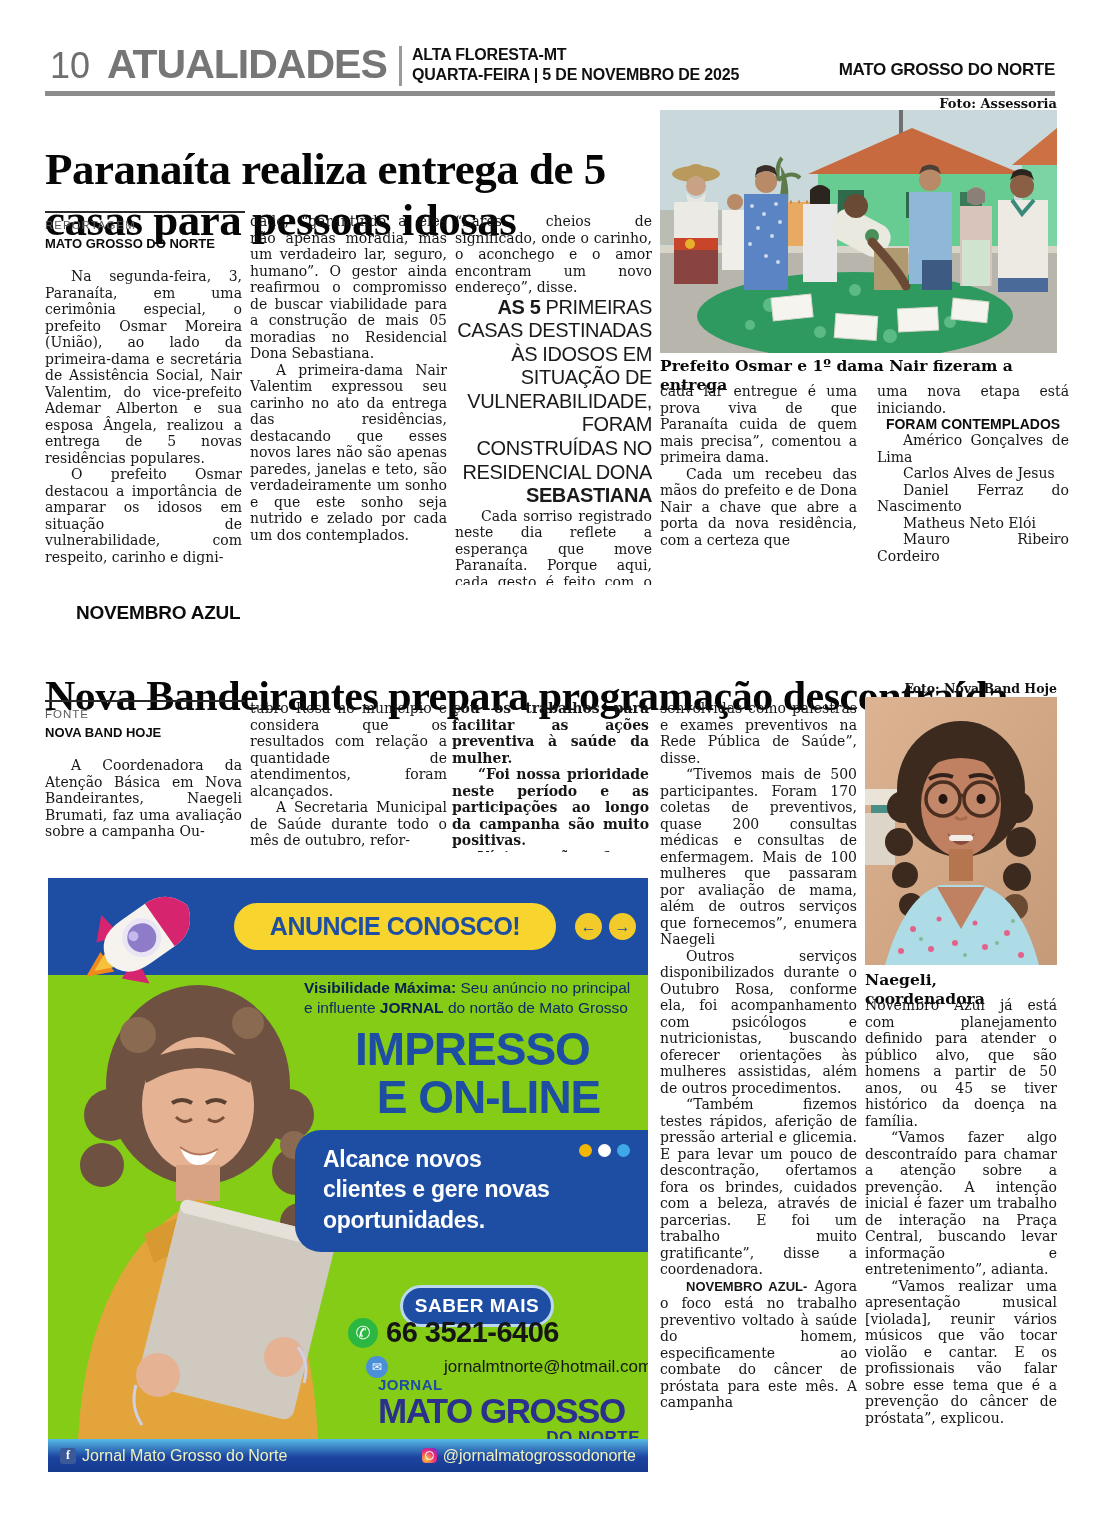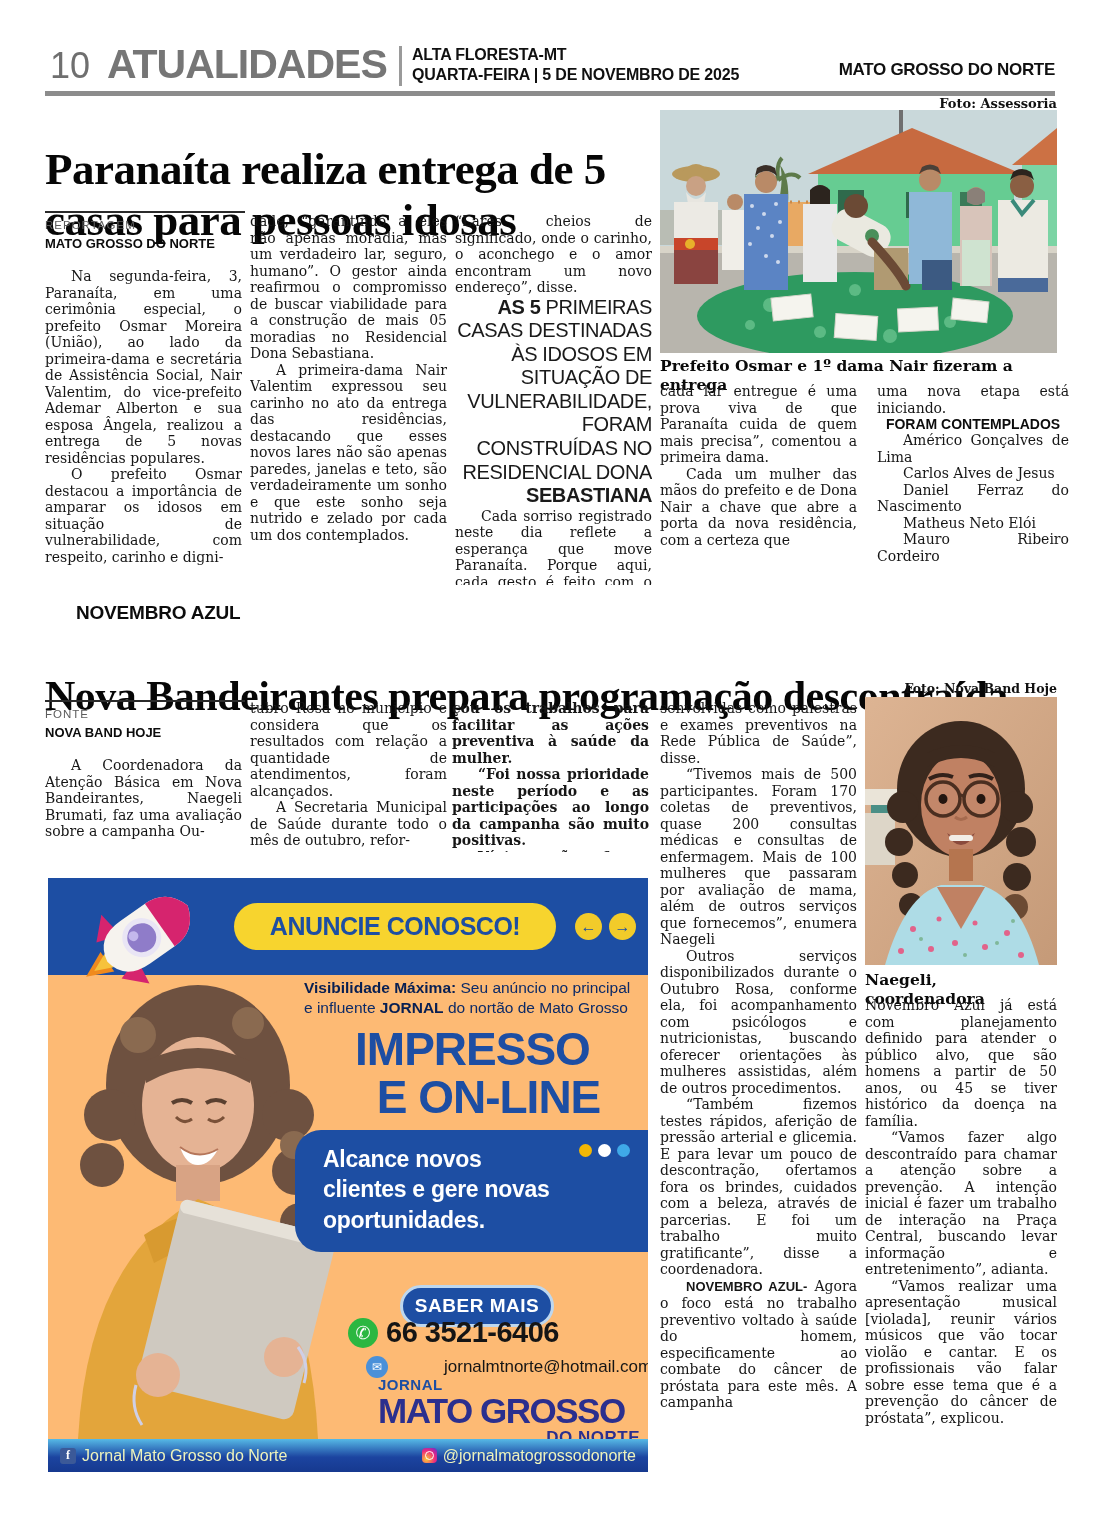--- a/index.html
+++ b/index.html
@@ -24,21 +24,21 @@
   .bysrc{font:800 13px "Liberation Sans",sans-serif;color:#0c0c0c;}
   .col{width:197px;overflow:hidden;}
   .bt{font:14px/16.5px "DejaVu Serif",serif;text-align:justify;color:#161616;}
   .bt p{margin:0;}
   .bt p.ind{text-indent:26px;}
   .pull{font-family:"Liberation Sans",sans-serif;font-size:20px;line-height:1.18;color:#1a1a1a;
         letter-spacing:-0.4px;margin:10px 0 12px 0;text-align:right;}
   .pull b{font-weight:800;}
   .subhead{font:800 14px "Liberation Sans",sans-serif;color:#0c0c0c;text-align:center;margin:2px 0;}
   
-  .ad{left:48px;top:878px;width:600px;height:594px;background:#fdba74;overflow:hidden;}
+  .ad{left:48px;top:878px;width:600px;height:594px;background:#84cc16;overflow:hidden;}
   .ad-banner{left:0;top:0;width:600px;height:97px;background:#1d4ea3;}
   .ad-pill{left:186px;top:25px;width:322px;height:47px;background:#f7d42e;border-radius:26px;
            display:flex;align-items:center;justify-content:center;
            font:800 25px "Liberation Sans",sans-serif;color:#1d4ea3;letter-spacing:-0.5px;}
   .nav-circle{width:27px;height:27px;border-radius:50%;background:#f2cb2a;display:flex;align-items:center;
            justify-content:center;font:700 16px "Liberation Sans",sans-serif;color:#1d4ea3;cursor:pointer;}
   .vis{font:400 15.5px/1.32 "Liberation Sans",sans-serif;color:#0d2a66;text-align:left;}
   .vis b{font-weight:800;color:#081f52;}
   .ad-big{font:800 46px "Liberation Sans",sans-serif;color:#1d4ea3;text-align:center;letter-spacing:-1px;line-height:1;}
   .ad-box{left:247px;top:252px;width:353px;height:122px;background:#1d4ea3;border-radius:26px 0 0 26px;}
@@ -179,21 +179,21 @@
     <p>dade, “garantindo a eles não apenas moradia, mas um verdadeiro lar, seguro, humano”. O gestor ainda reafirmou o compromisso de buscar viabilidade para a construção de mais 05 moradias no Residencial Dona Sebastiana.</p>
     <p class="ind">A primeira-dama Nair Valentim expressou seu carinho no ato da entrega das residências, destacando que esses novos lares não são apenas paredes, janelas e teto, são verdadeiramente um sonho e que este sonho seja nutrido e zelado por cada um dos contemplados.</p>
   </div>
   <div class="abs col bt" style="left:455px;top:213px;height:372px;">
     <p>“Lares cheios de significado, onde o carinho, o aconchego e o amor encontram um novo endereço”, disse.</p>
     <p class="pull"><b>AS 5</b><span> PRIMEIRAS CASAS DESTINADAS ÀS IDOSOS EM SITUAÇÃO DE VULNERABILIDADE, FORAM CONSTRUÍDAS NO RESIDENCIAL DONA </span><b>SEBASTIANA</b></p>
     <p class="ind">Cada sorriso registrado neste dia reflete a esperança que move Paranaíta. Porque aqui, cada gesto é feito com o coração. E</p>
   </div>
   <div class="abs col bt" style="left:660px;top:383px;height:202px;">
     <p>cada lar entregue é uma prova viva de que Paranaíta cuida de quem mais precisa”, comentou a primeira dama.</p>
-    <p class="ind">Cada um mulher das mãos do prefeito e de Dona Nair a chave que abre a porta da nova residência, com a certeza que</p>
+    <p class="ind">Cada um recebeu das mãos do prefeito e de Dona Nair a chave que abre a porta da nova residência, com a certeza que</p>
   </div>
   <div class="abs col bt" style="left:865px;top:383px;width:192px;height:202px;margin-left:12px;">
     <p>uma nova etapa está iniciando.</p>
     <p class="subhead">FORAM CONTEMPLADOS</p>
     <p class="ind">Américo Gonçalves de Lima</p>
     <p class="ind">Carlos Alves de Jesus</p>
     <p class="ind">Daniel Ferraz do Nascimento</p>
     <p class="ind">Matheus Neto Elói</p>
     <p class="ind">Mauro Ribeiro Cordeiro</p>
   </div>

